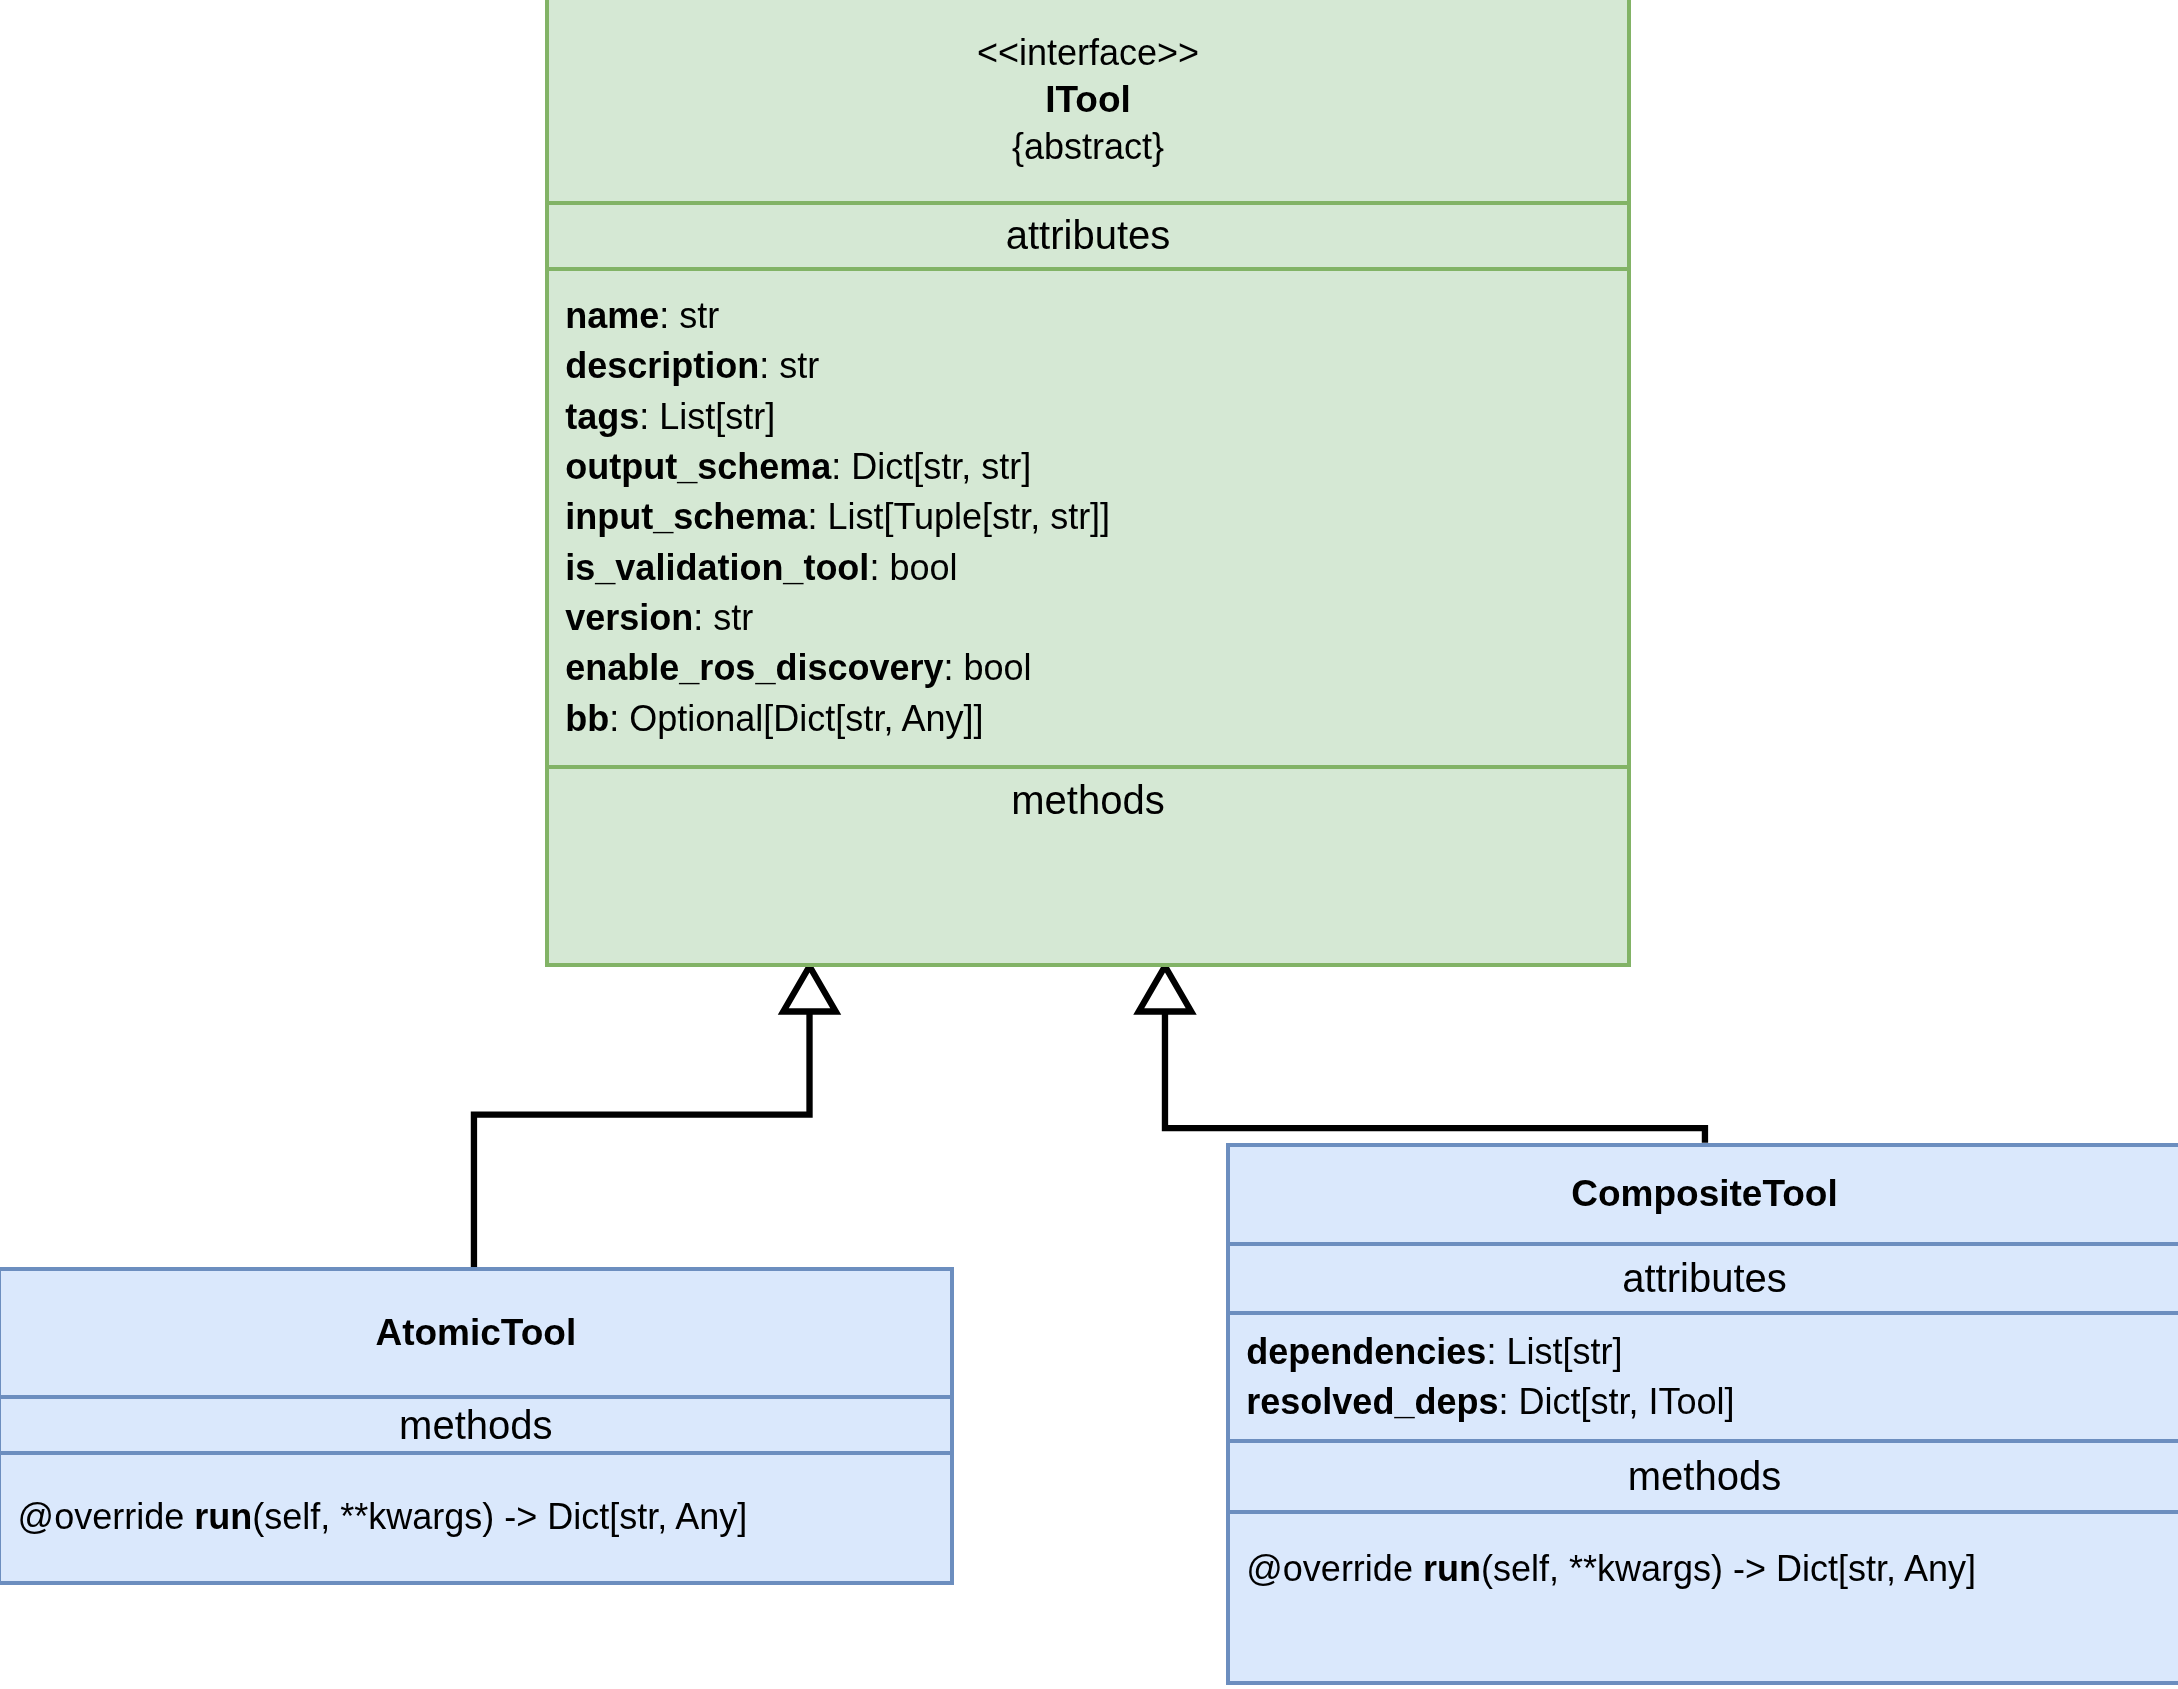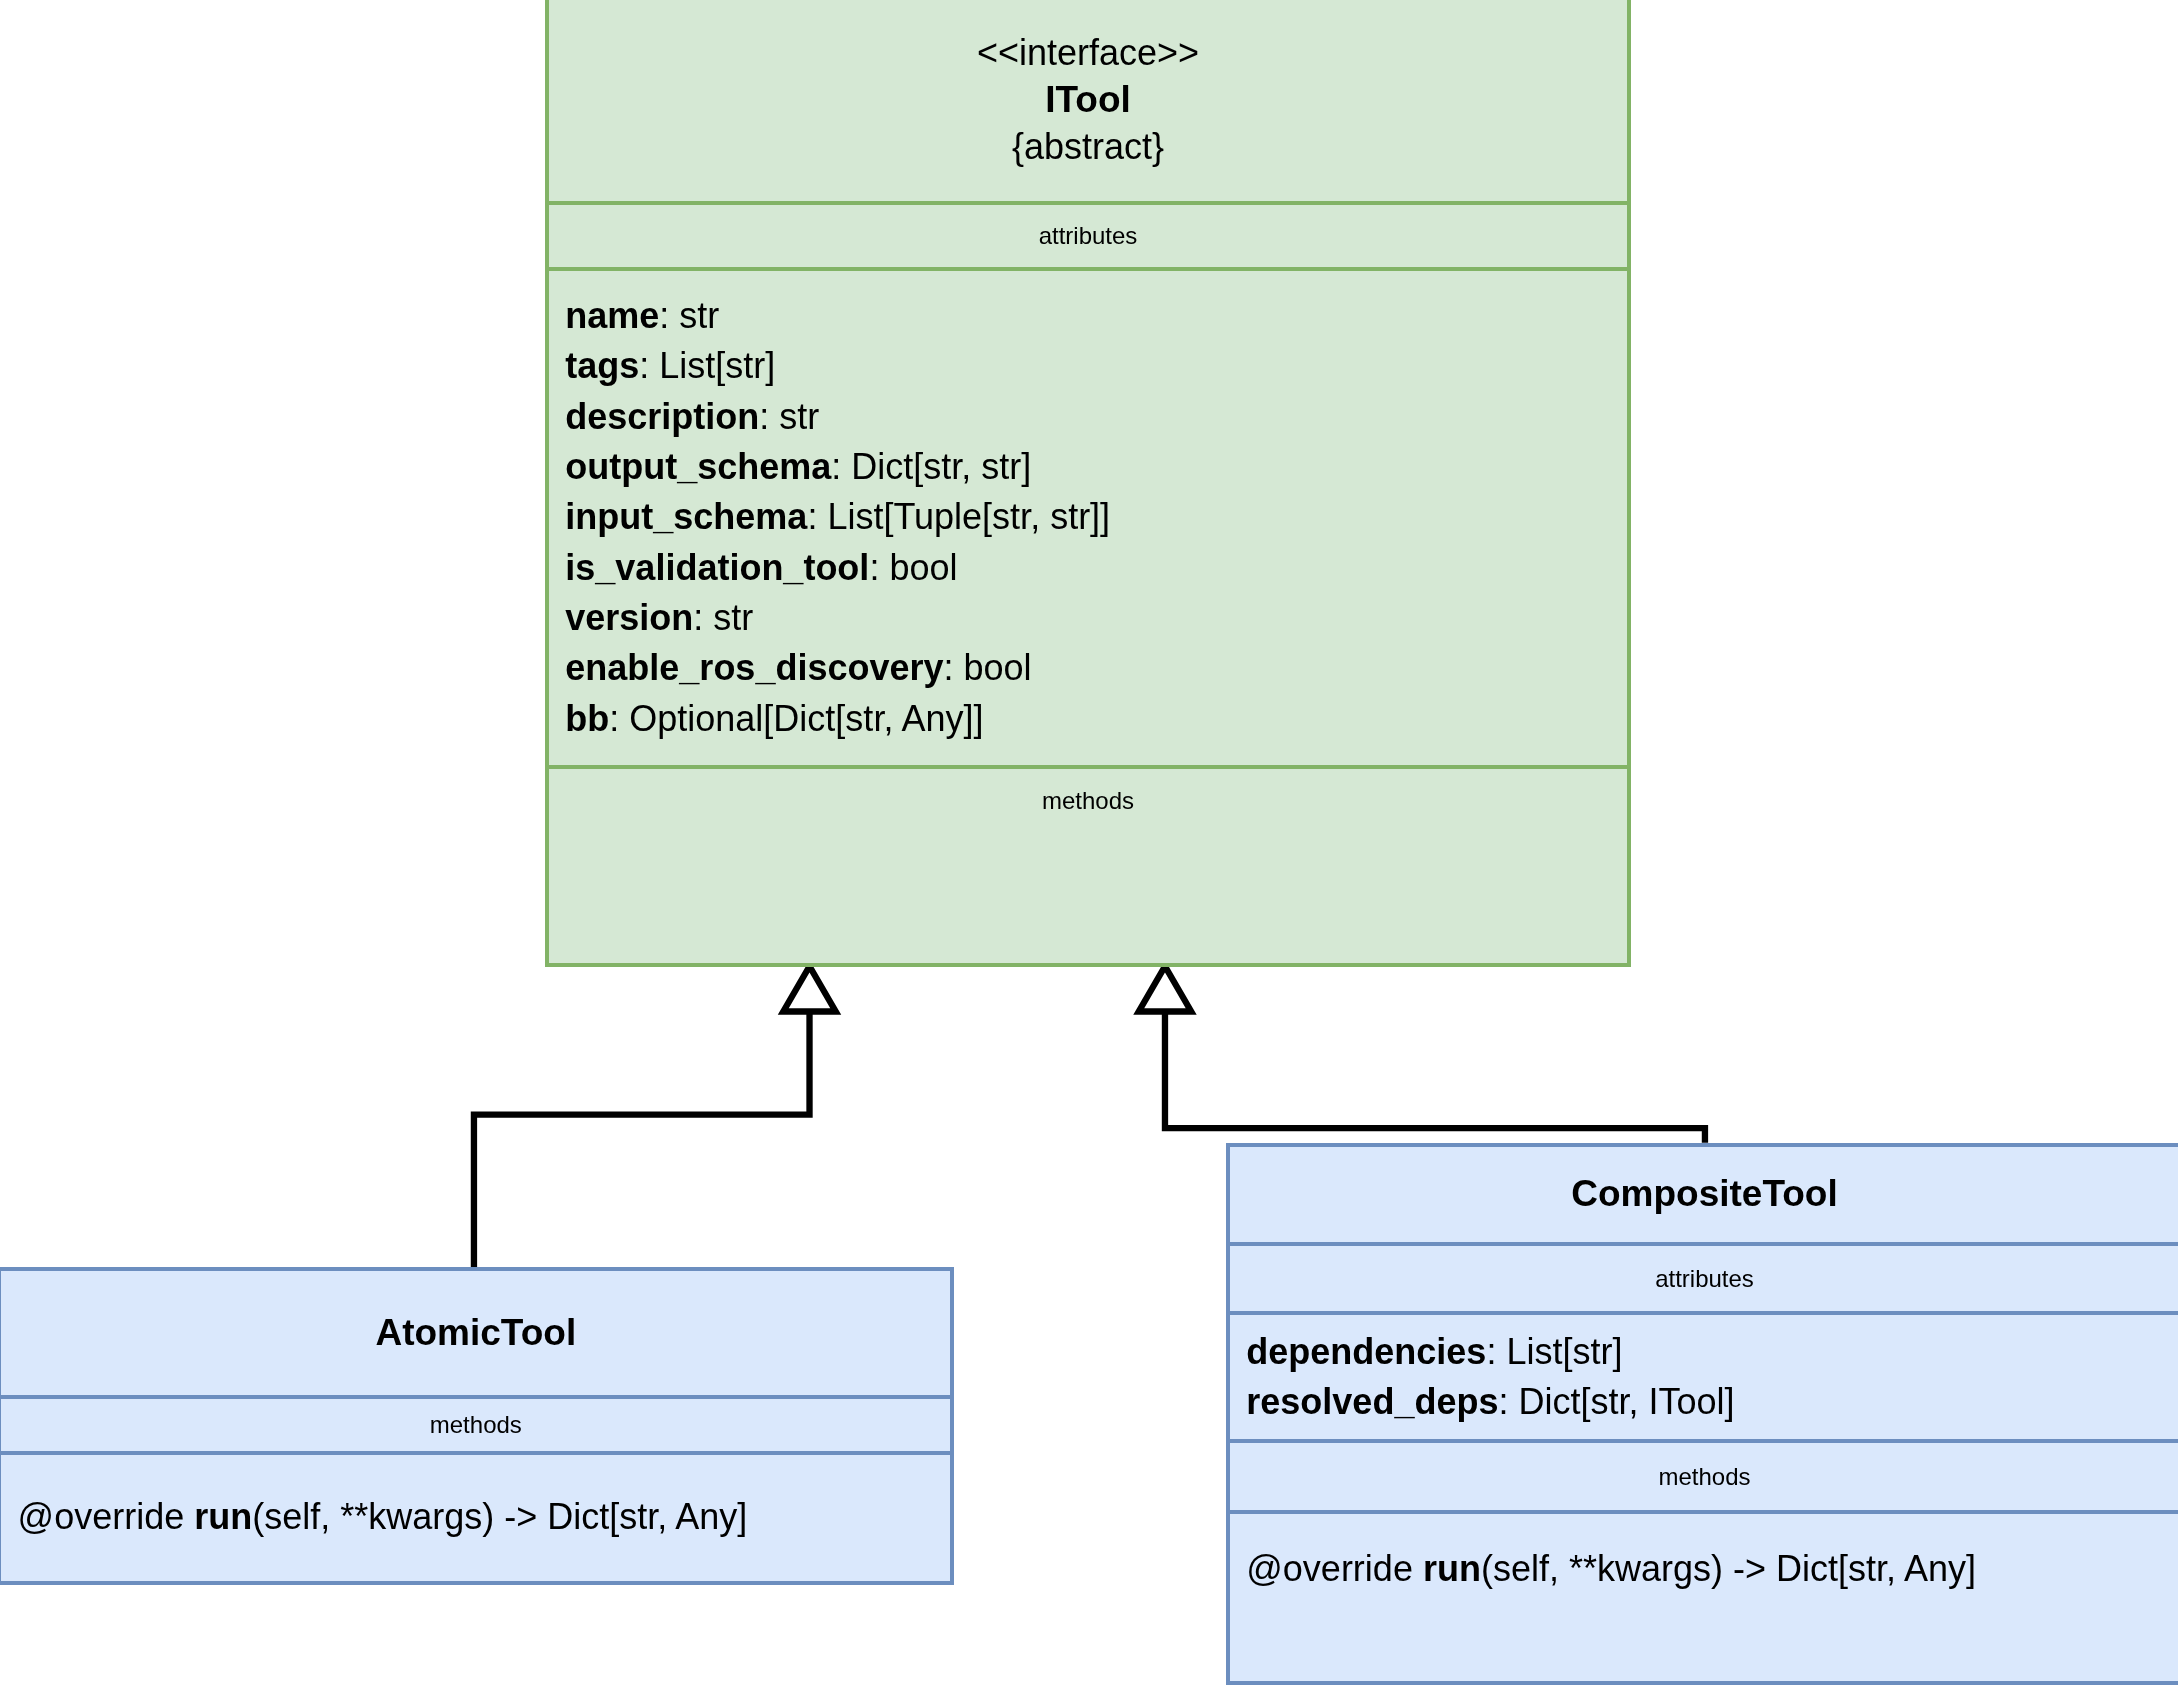--- a/index.html
+++ b/index.html
@@ -19,21 +19,21 @@
   .blue{background:#dae8fc;border:4.5px solid #6c8ebf;}
   .blue .sec + .sec{border-top-color:#6c8ebf;}
 
   .center{display:flex;align-items:center;justify-content:center;text-align:center;}
   .stack{display:flex;flex-direction:column;align-items:center;justify-content:center;}
   .list{display:flex;flex-direction:column;justify-content:center;padding-left:16.3px;}
 
   .t-stereo{font-size:36px;line-height:1.28;}
   .t-name{font-size:37px;font-weight:bold;line-height:1.30;}
   .t-abs{font-size:36px;line-height:1.30;}
-  .t-sec{font-size:24px;}
+  .t-sec{font-size:40px;}
   .t-row{font-size:36px;line-height:1.40;white-space:nowrap;}
   .t-meth{font-size:36px;white-space:nowrap;}
   b{font-weight:bold;}
 
   svg.links{position:absolute;left:0;top:0;width:2178px;height:1690px;
             pointer-events:none;overflow:visible;}
 </style>
 </head>
 <body>
 
@@ -59,22 +59,22 @@
       <div class="t-name">ITool</div>
       <div class="t-abs">{abstract}</div>
     </div>
 
     <div class="sec center" style="height:66px;">
       <span class="t-sec">attributes</span>
     </div>
 
     <div class="sec list" id="itool-attrs" style="height:498px;">
         <div class="t-row"><b>name</b><span>: str</span></div>
+        <div class="t-row"><b>description</b><span>: str</span></div>
         <div class="t-row"><b>tags</b><span>: List[str]</span></div>
-        <div class="t-row"><b>description</b><span>: str</span></div>
         <div class="t-row"><b>output_schema</b><span>: Dict[str, str]</span></div>
         <div class="t-row"><b>input_schema</b><span>: List[Tuple[str, str]]</span></div>
         <div class="t-row"><b>is_validation_tool</b><span>: bool</span></div>
         <div class="t-row"><b>version</b><span>: str</span></div>
         <div class="t-row"><b>enable_ros_discovery</b><span>: bool</span></div>
         <div class="t-row"><b>bb</b><span>: Optional[Dict[str, Any]]</span></div>
       </div>
 
     <div class="sec center" style="height:68px;">
       <span class="t-sec">methods</span>

